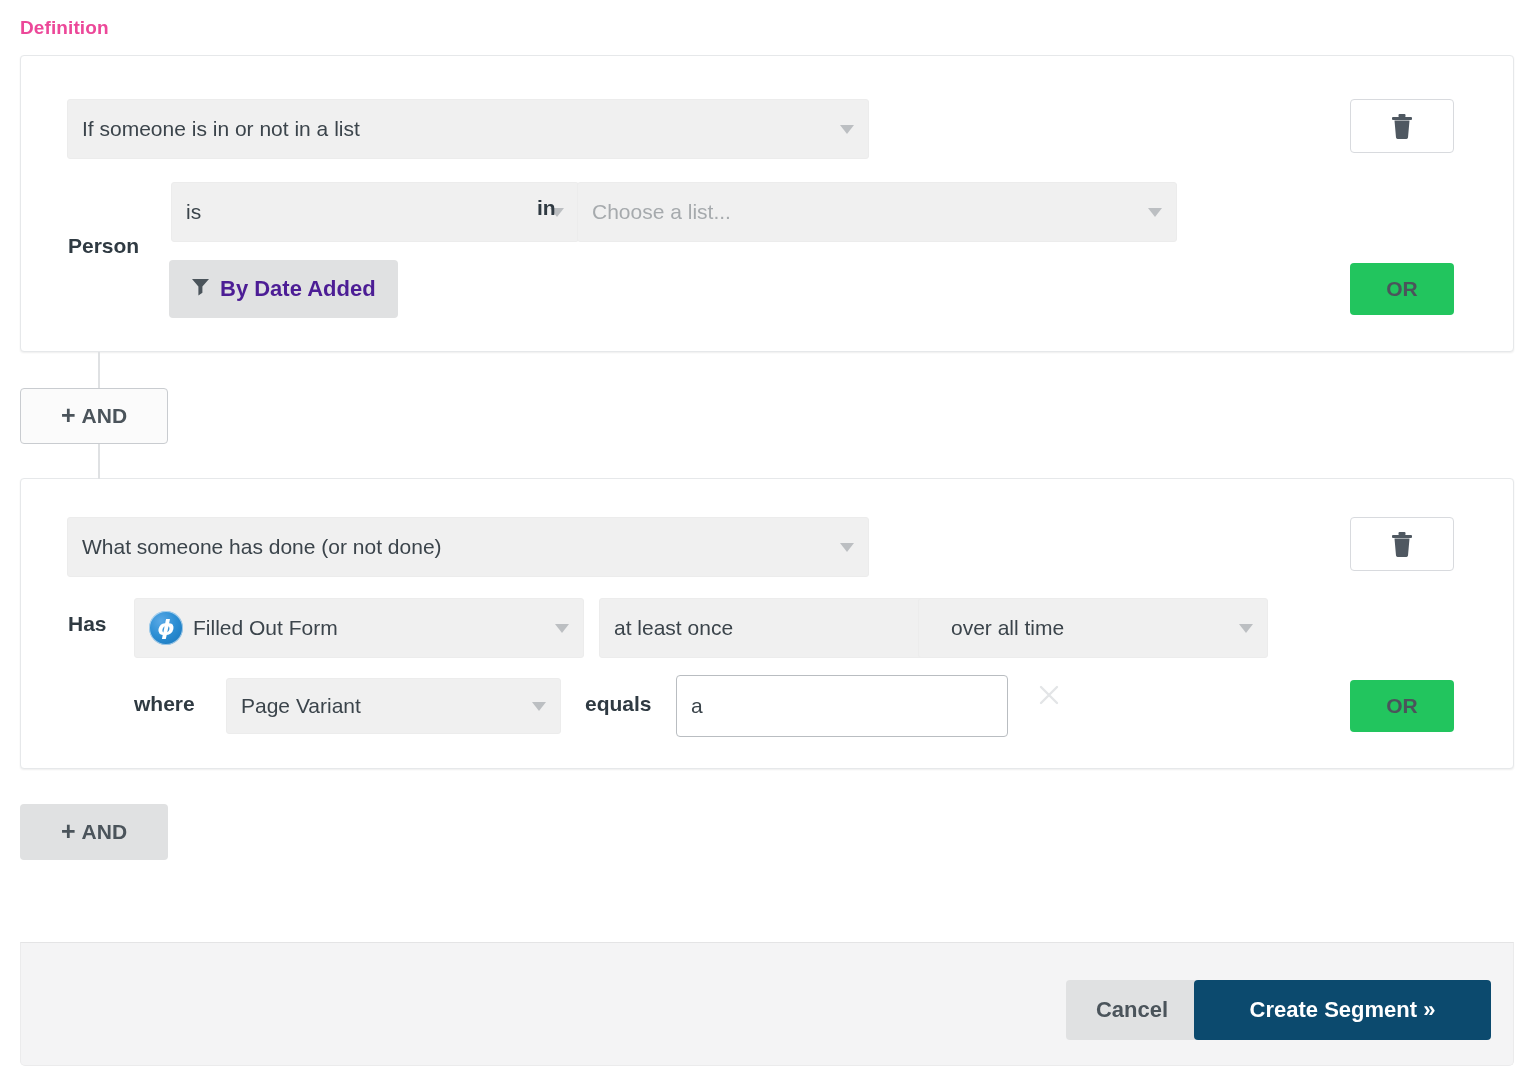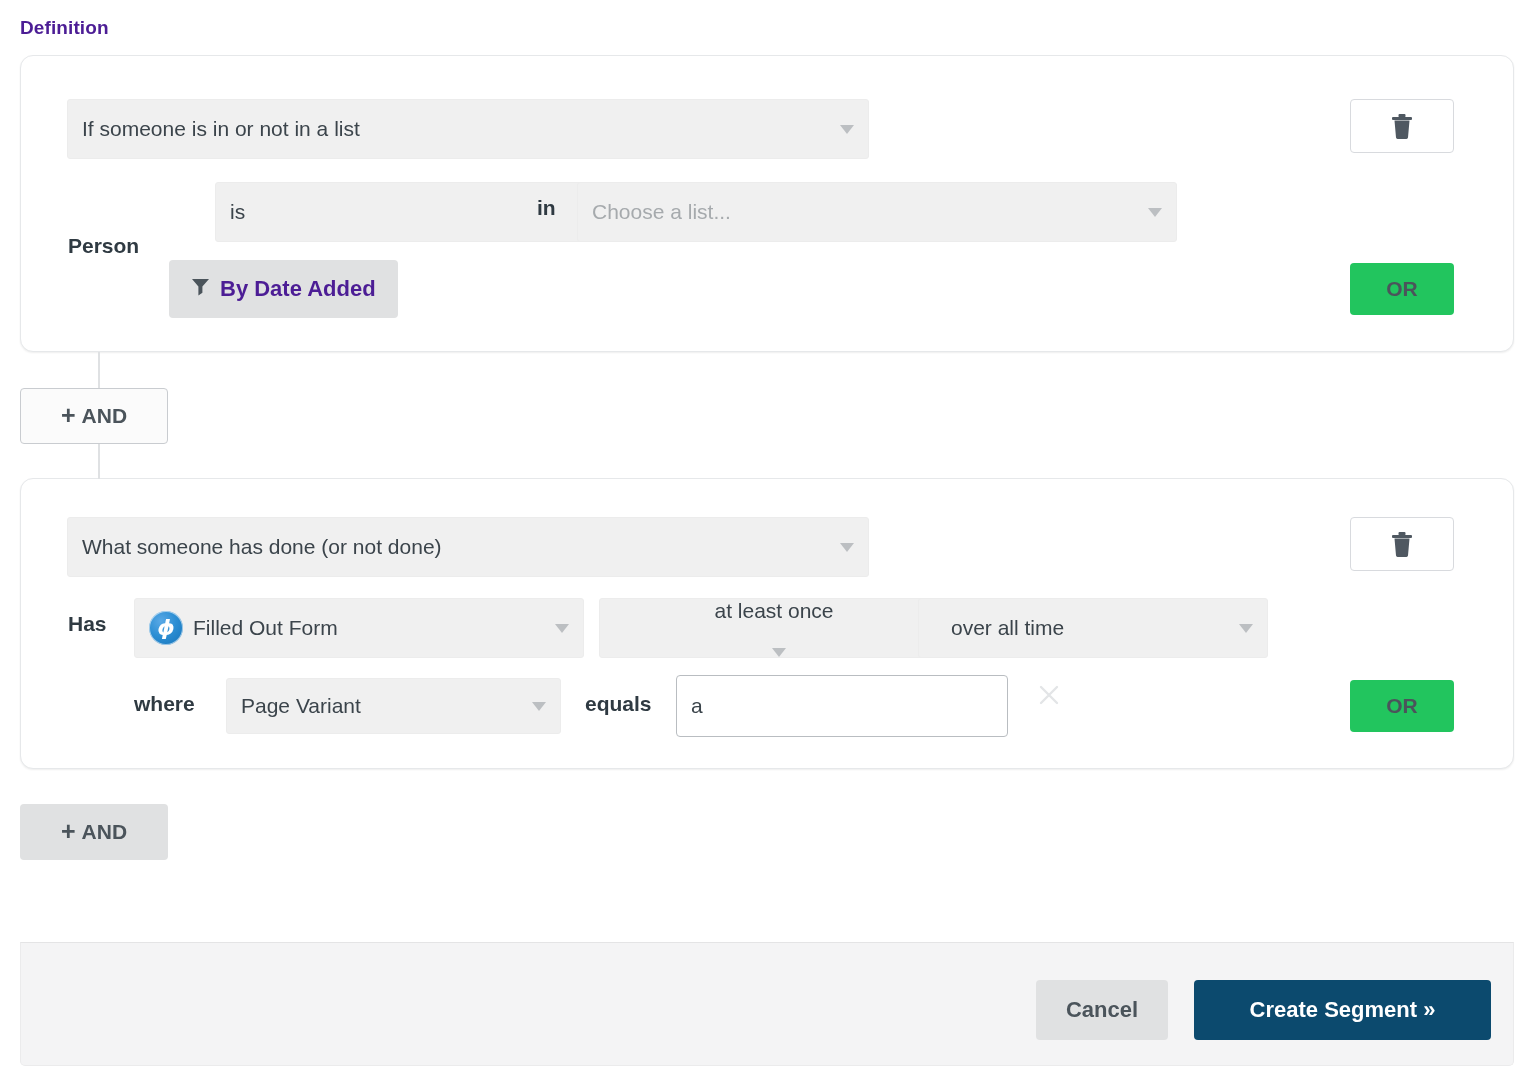--- a/index.html
+++ b/index.html
@@ -20,32 +20,32 @@
     height: 1066px;
   }
 
   
   .section-title {
     position: absolute;
     left: 20px;
     top: 17px;
     font-size: 19px;
     font-weight: 600;
-    color: #4c1d95;
+    color: #ec4899;
     letter-spacing: 0.1px;
   }
 
   
   .card {
     position: absolute;
     left: 20px;
     width: 1494px;
     background: #ffffff;
     border: 1px solid #e6e8ea;
-    border-radius: 13px;
+    border-radius: 4px;
     box-shadow: 0 1px 2px rgba(0,0,0,0.07);
   }
   #card-1 { top: 55px; height: 297px; }
   #card-2 { top: 478px; height: 291px; }
 
   
   .sel {
     position: absolute;
     background: #f0f0f0;
     border: 1px solid #ececec;
@@ -273,21 +273,21 @@
         <svg width="22" height="26" viewBox="0 0 22 26" aria-hidden="true">
           <rect x="1" y="4" width="20" height="3" rx="1" fill="#4f5861"></rect>
           <rect x="7.5" y="1" width="7" height="3.2" rx="1" fill="#4f5861"></rect>
           <path d="M3.5 7.5 h15 l-1.5 17 a1.6 1.6 0 0 1 -1.6 1.4 h-8.8 a1.6 1.6 0 0 1 -1.6 -1.4 z" fill="#4f5861"></path>
         </svg>
       </span>
     </div>
 
     <div class="inline-label" style="left:47px; top:140px;margin-top:38px;">Person</div>
 
-    <div class="sel" style="left:150px; top:126px; width:408px; height:60px;margin-left:44px;">
+    <div class="sel" style="left:150px; top:126px; width:408px; height:60px;">
       <span class="sel-label">is</span>
       <span class="caret"></span>
     </div>
 
     <div class="inline-label" style="left:516px; top:140px;">in</div>
 
     <div class="sel placeholder" style="left:556px; top:126px; width:600px; height:60px;">
       <span class="sel-label">Choose a list...</span>
       <span class="caret"></span>
     </div>
@@ -331,21 +331,21 @@
     <div class="inline-label" style="left:47px; top:133px;">Has</div>
 
     <div class="sel" style="left:113px; top:119px; width:450px; height:60px;">
       <span class="event-icon">
           <span>ɸ</span>
         </span>
       <span class="sel-label">Filled Out Form</span>
       <span class="caret"></span>
     </div>
 
-    <div class="sel" style="left:578px; top:119px; width:350px; height:60px;flex-direction:column;">
+    <div class="sel" style="left:578px; top:119px; width:350px; height:60px;">
       <span class="sel-label">at least once</span>
       <span class="caret"></span>
     </div>
 
     <div class="sel" style="left:897px; top:119px; width:350px; height:60px;padding-left:32px;">
       <span class="sel-label">over all time</span>
       <span class="caret"></span>
     </div>
 
     <div class="inline-label" style="left:113px; top:213px;">where</div>
@@ -371,21 +371,21 @@
       <span>OR</span>
     </div>
   </div>
 
   <div class="and-btn filled" style="left:20px; top:804px;">
     <span class="plus">+</span>
     <span>AND</span>
   </div>
 
   <div class="footer">
-    <div class="btn btn-cancel" style="left:1015px; top:37px; width:132px; height:60px;">
+    <div class="btn btn-cancel" style="left:1045px; top:37px; width:132px; height:60px;">
       <span>Cancel</span>
     </div>
     <div class="btn btn-primary" style="left:1173px; top:37px; width:297px; height:60px;">
       <span>Create Segment »</span>
     </div>
   </div>
 
 </div>
 
 </body></html>

